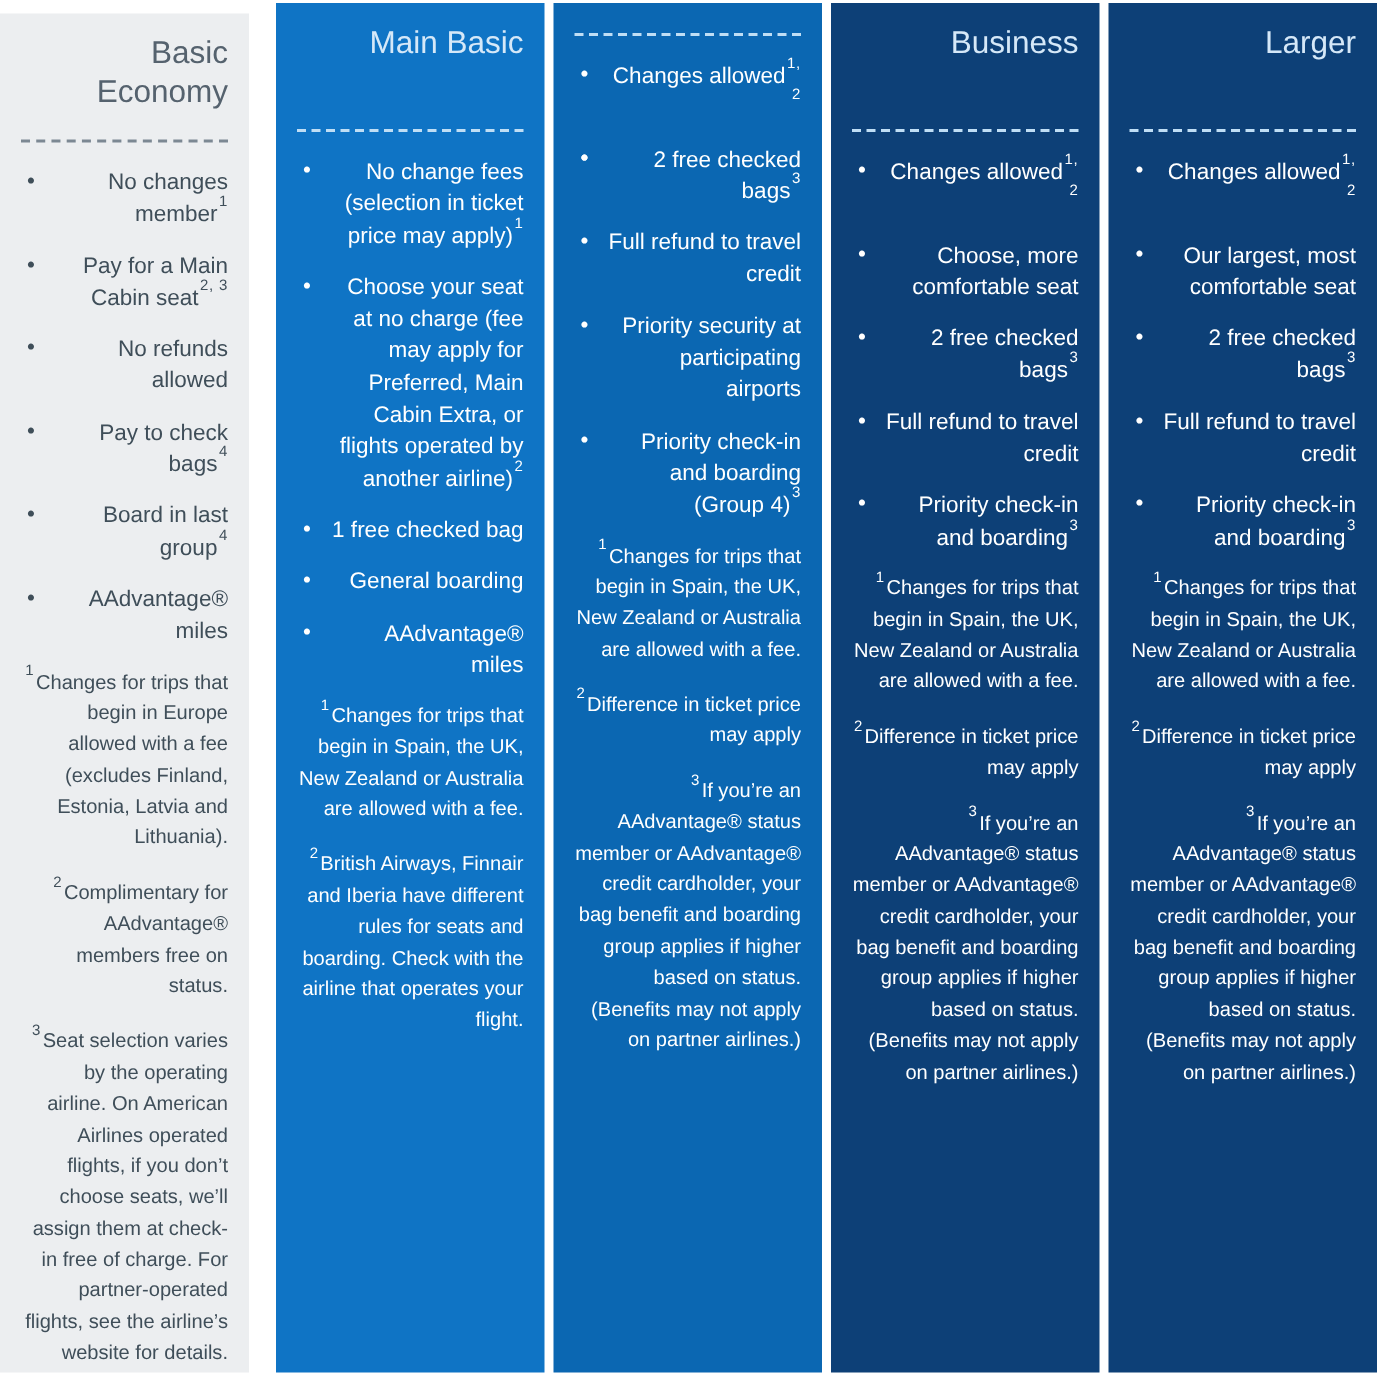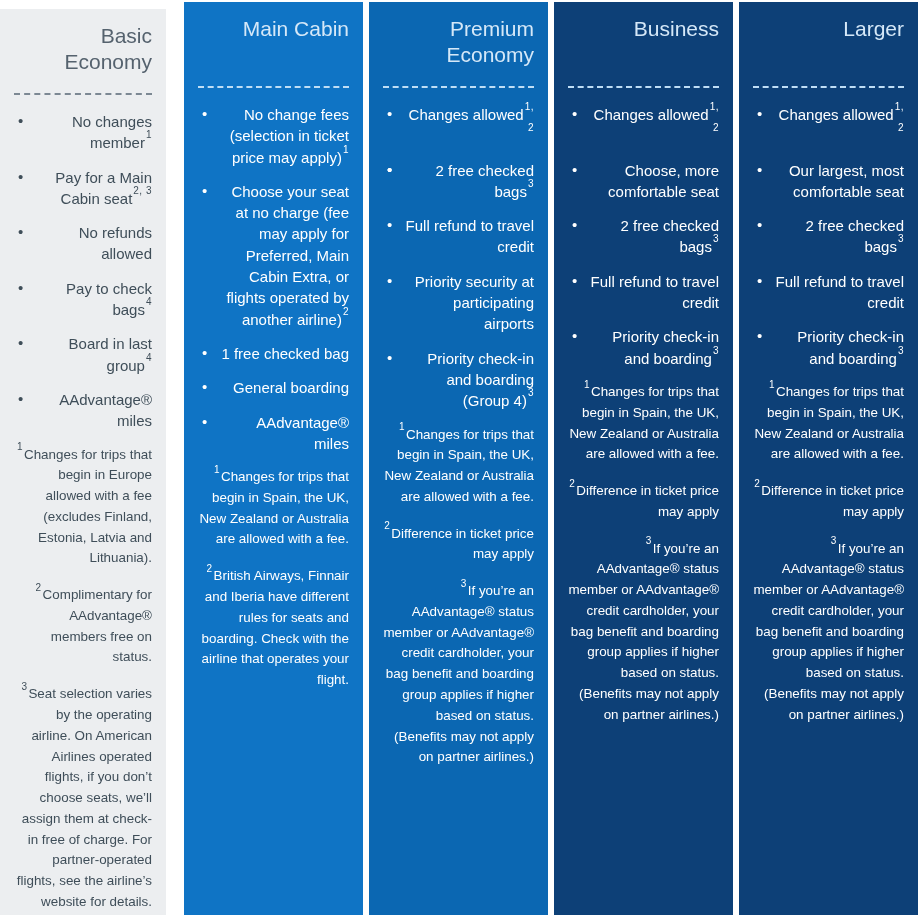--- a/index.html
+++ b/index.html
@@ -98,36 +98,35 @@
         <li><span class="dot">•</span><span>Board in last group</span><sup class="marker">4</sup></li>
         <li><span class="dot">•</span><span>AAdvantage® miles</span></li>
       </ul>
       <div class="footnotes">
         <p class="footnote"><sup class="marker">1</sup><span>Changes for trips that begin in Europe allowed with a fee (excludes Finland, Estonia, Latvia and Lithuania).</span></p>
         <p class="footnote"><sup class="marker">2</sup><span>Complimentary for AAdvantage® members free on status.</span></p>
         <p class="footnote"><sup class="marker">3</sup><span>Seat selection varies by the operating airline. On American Airlines operated flights, if you don’t choose seats, we’ll assign them at check-in free of charge. For partner-operated flights, see the airline’s website for details.</span></p>
       </div>
     </section>
     <section class="col" style="--bg: #0f74c5; --fg: #ffffff; --title: #d5e8f8; --divider: #bfdef5;">
-      <h2 class="col-title">Main Cabin</h2>
+      <h2 class="col-title">Main Basic</h2>
       <div class="divider"></div>
       <ul class="benefits">
         <li><span class="dot">•</span><span>No change fees (selection in ticket price may apply)</span><sup class="marker">1</sup></li>
         <li><span class="dot">•</span><span>Choose your seat at no charge (fee may apply for Preferred, Main Cabin Extra, or flights operated by another airline)</span><sup class="marker">2</sup></li>
         <li><span class="dot">•</span><span>1 free checked bag</span></li>
         <li><span class="dot">•</span><span>General boarding</span></li>
         <li><span class="dot">•</span><span>AAdvantage® miles</span></li>
       </ul>
       <div class="footnotes">
         <p class="footnote"><sup class="marker">1</sup><span>Changes for trips that begin in Spain, the UK, New Zealand or Australia are allowed with a fee.</span></p>
         <p class="footnote"><sup class="marker">2</sup><span>British Airways, Finnair and Iberia have different rules for seats and boarding. Check with the airline that operates your flight.</span></p>
       </div>
     </section>
     <section class="col" style="--bg: #0b67b2; --fg: #ffffff; --title: #d5e8f8; --divider: #bfdef5;">
-      <h2 class="col-title">Premium Economy</h2>
       <div class="divider"></div>
       <ul class="benefits">
         <li><span class="dot">•</span><span>Changes allowed</span><sup class="marker">1, 2</sup></li>
         <li><span class="dot">•</span></li>
         <li><span class="dot">•</span><span>2 free checked bags</span><sup class="marker">3</sup></li>
         <li><span class="dot">•</span><span>Full refund to travel credit</span></li>
         <li><span class="dot">•</span><span>Priority security at participating airports</span></li>
         <li><span class="dot">•</span><span>Priority check-in and boarding (Group 4)</span><sup class="marker">3</sup></li>
       </ul>
       <div class="footnotes">

